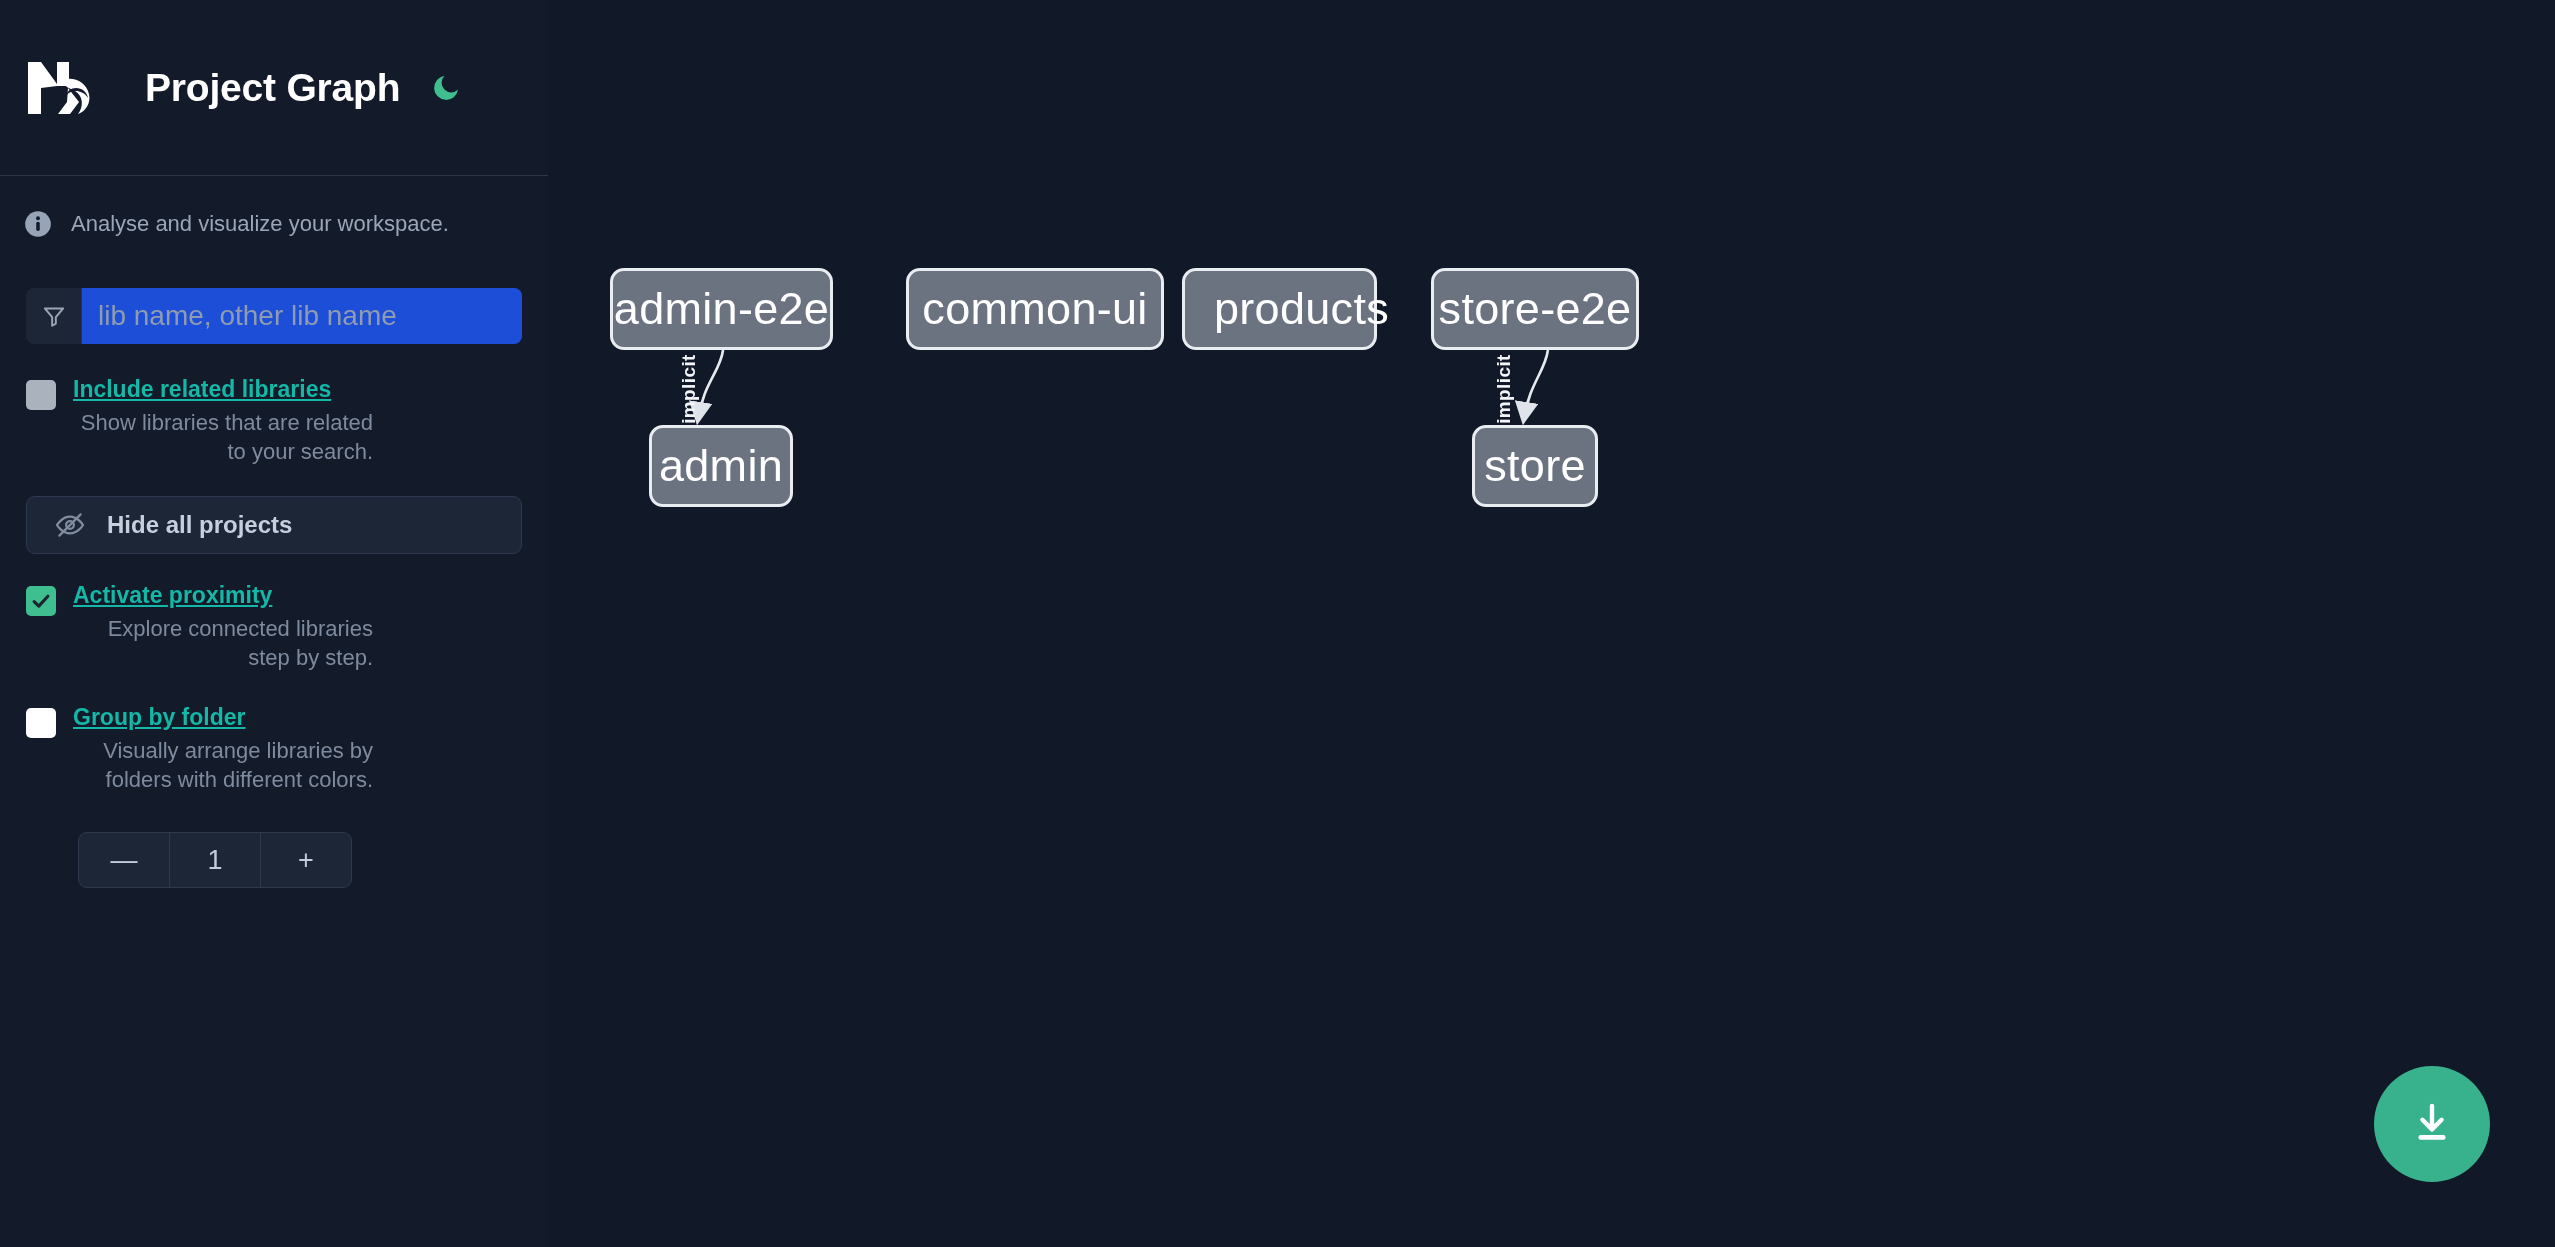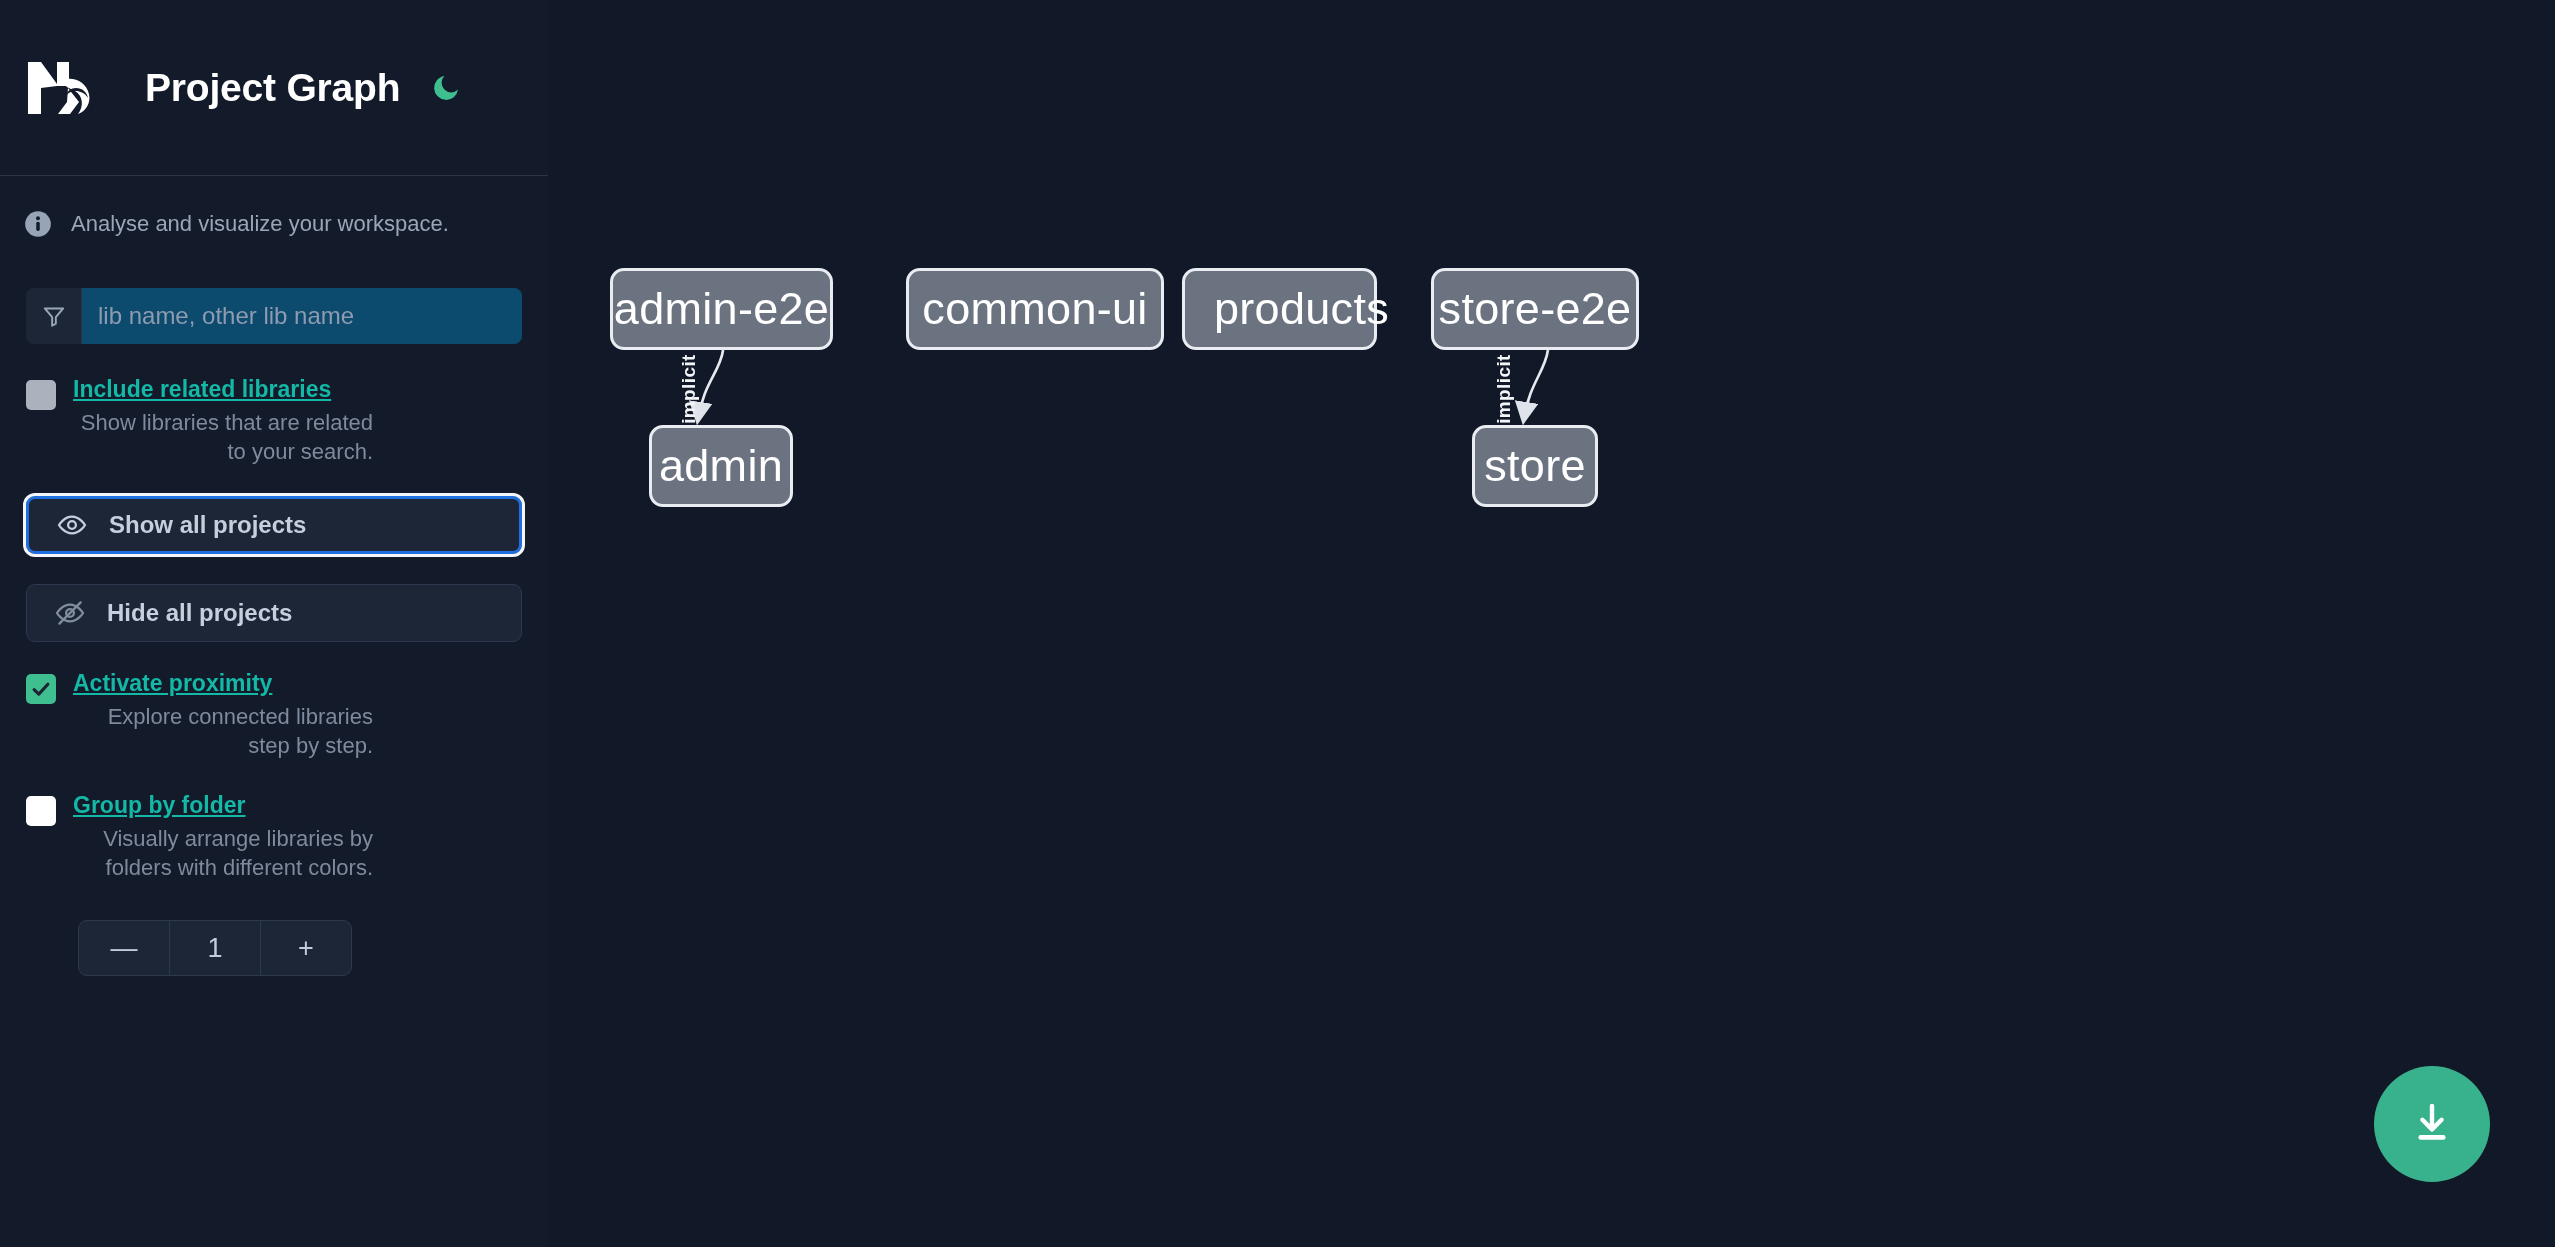--- a/index.html
+++ b/index.html
@@ -57,23 +57,23 @@
     border-radius: 8px;
     overflow: hidden;
   }
   .search-icon-box {
     width: 56px; display: flex; align-items: center; justify-content: center;
     border-right: 1px solid #2a3346;
     background: #1d2637;
   }
   .search-input {
     flex: 1; border: 0; outline: 0;
-    background: #0c4a6e;
+    background: #1d4ed8;
     color: #e6ebf2;
-    font-size: 24px;
+    font-size: 28px;
     font-family: "Liberation Sans", sans-serif;
     padding: 0 16px;
   }
   .search-input::placeholder { color: #8e9bb0; }
 
   
   .opt-block { display: flex; margin-top: 30px; }
   .opt-block.tight { margin-top: 26px; }
   .cb {
     flex: 0 0 30px; width: 30px; height: 30px;
@@ -241,29 +241,20 @@
       </div>
 
       <div class="opt-block">
         <span class="cb gray"></span>
         <span class="opt-text">
           <span class="opt-label">Include related libraries</span>
           <span class="opt-desc" style="display:block">Show libraries that are related to your search.</span>
         </span>
       </div>
 
-      <button class="btn focused">
-        <span class="bicon">
-          <svg viewBox="0 0 24 24" width="30" height="30" aria-hidden="true">
-            <path fill="none" stroke="#c6cfdd" stroke-width="1.8" d="M1.6 12S5.5 5.3 12 5.3 22.4 12 22.4 12 18.5 18.7 12 18.7 1.6 12 1.6 12z"></path>
-            <circle cx="12" cy="12" r="3.1" fill="none" stroke="#c6cfdd" stroke-width="1.8"></circle>
-          </svg>
-        </span>
-        <span class="blabel">Show all projects</span>
-      </button>
 
       <button class="btn">
         <span class="bicon">
           <svg viewBox="0 0 24 24" width="30" height="30" aria-hidden="true">
             <path fill="none" stroke="#818d9f" stroke-width="1.8" d="M1.6 12S5.5 5.3 12 5.3 22.4 12 22.4 12 18.5 18.7 12 18.7 1.6 12 1.6 12z"></path>
             <circle cx="12" cy="12" r="3.1" fill="none" stroke="#818d9f" stroke-width="1.8"></circle>
             <path stroke="#818d9f" stroke-width="1.8" stroke-linecap="round" d="M3.5 20.5 20.5 3.5"></path>
           </svg>
         </span>
         <span class="blabel">Hide all projects</span>

